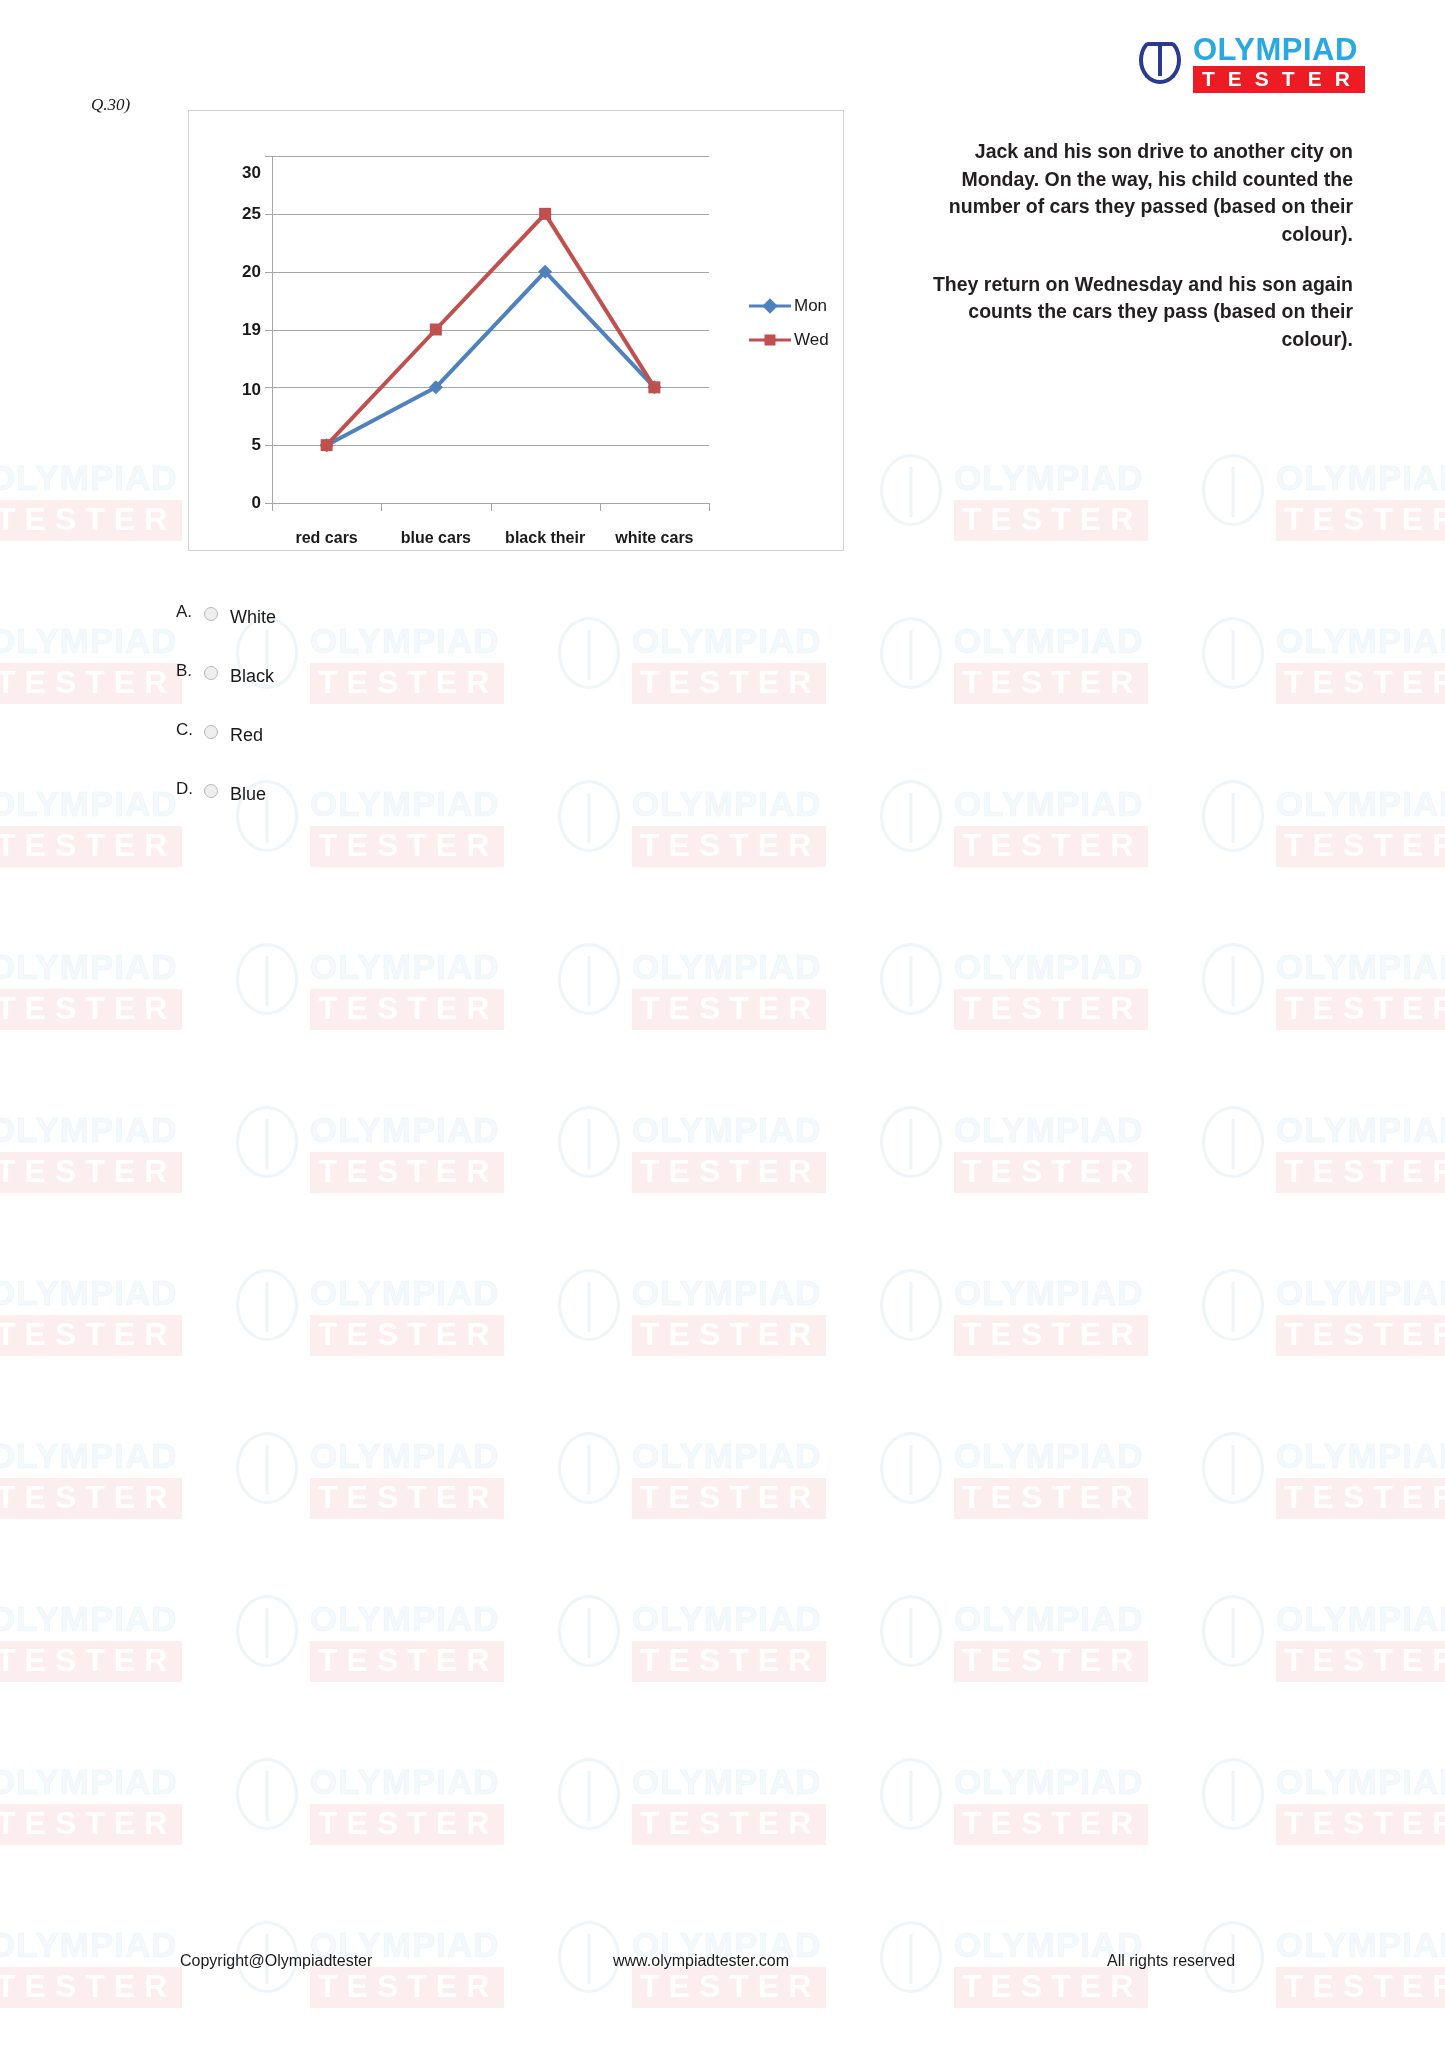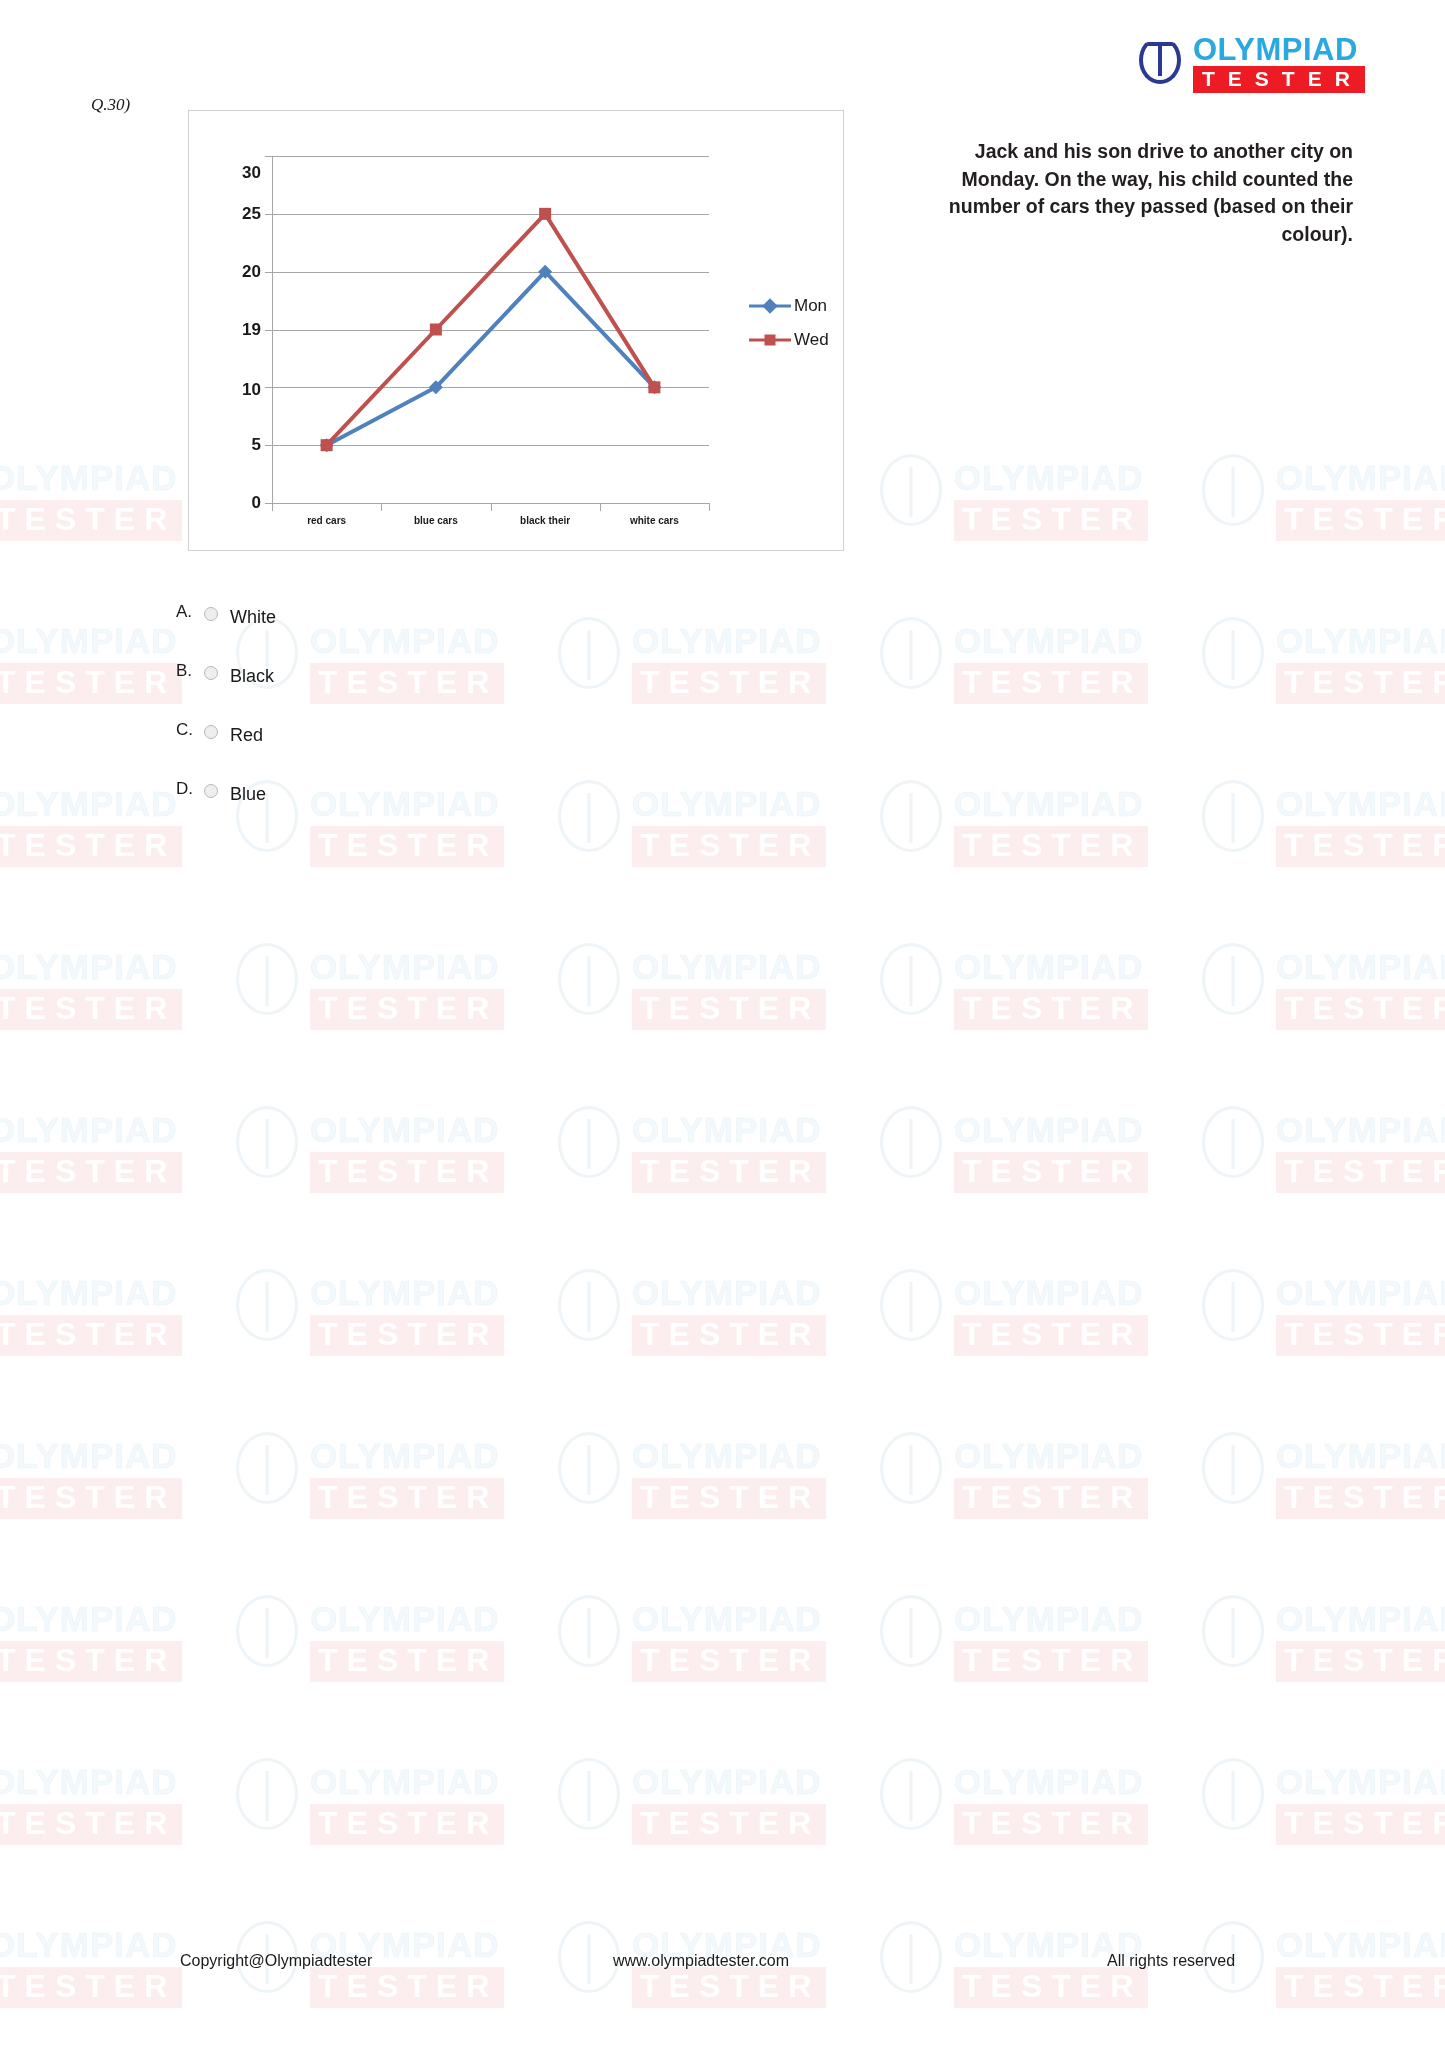--- a/index.html
+++ b/index.html
@@ -204,23 +204,23 @@
   .x-tick {
     position: absolute;
     top: 100%;
     width: 1px;
     height: 8px;
     background: #a6a6a6;
   }
   .x-label {
     position: absolute;
     top: 100%;
-    margin-top: 12px;
+    margin-top: 26px;
     transform: translateX(-50%);
-    font-size: 10px;
+    font-size: 16px;
     font-weight: bold;
     color: #1a1a1a;
     font-family: "Liberation Sans", sans-serif;
     white-space: nowrap;
   }
   #chart-svg {
     position: absolute;
     left: 0; top: 0;
     width: 100%;
     height: 100%;
@@ -672,20 +672,21 @@
           <span class="legend-line" style="background: rgb(192, 80, 77);"></span>
           <span class="legend-mark square" style="background: rgb(192, 80, 77);"></span>
         </span>
         <span class="legend-text">Wed</span>
       </div>
     </div>
   </div>
 
   <div id="question-text">
     <p class="q-para">Jack and his son drive to another city on Monday. On the way, his child counted the number of cars they passed (based on their colour).</p>
+    <p class="q-para">They return on Wednesday and his son again counts the cars they pass (based on their colour).</p>
   </div>
 
   <div id="options-list">
       <div class="option-row">
         <span class="option-letter">A.</span>
         <span class="option-radio"></span>
         <span class="option-label">White</span>
       </div>
       <div class="option-row">
         <span class="option-letter">B.</span>

